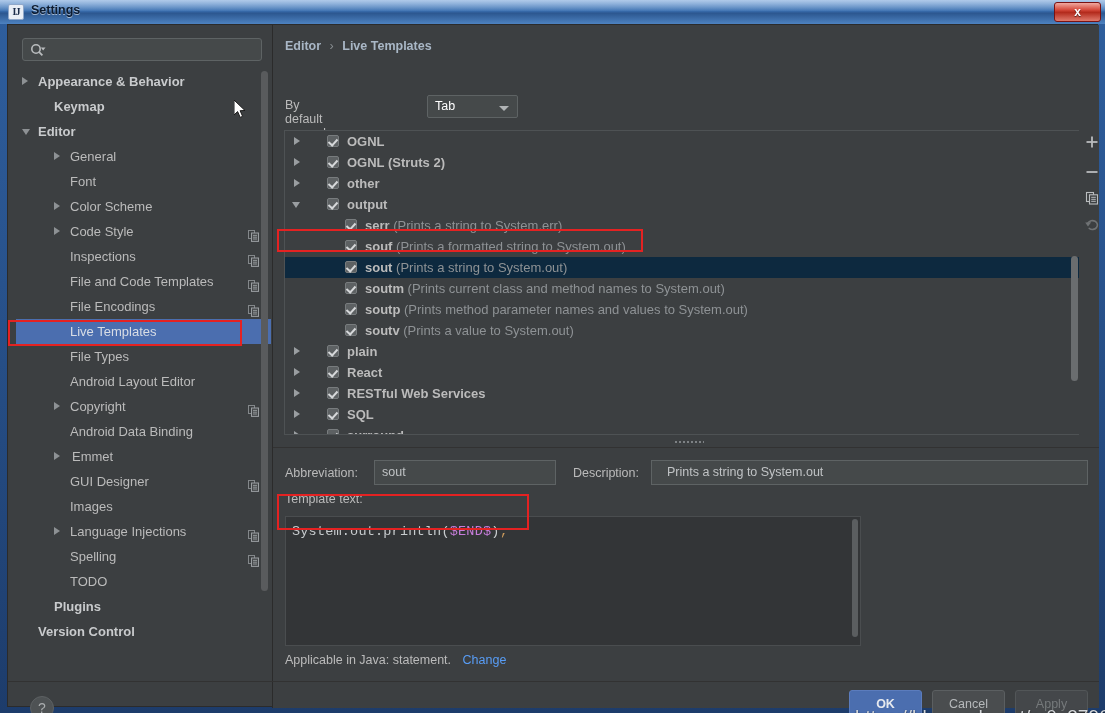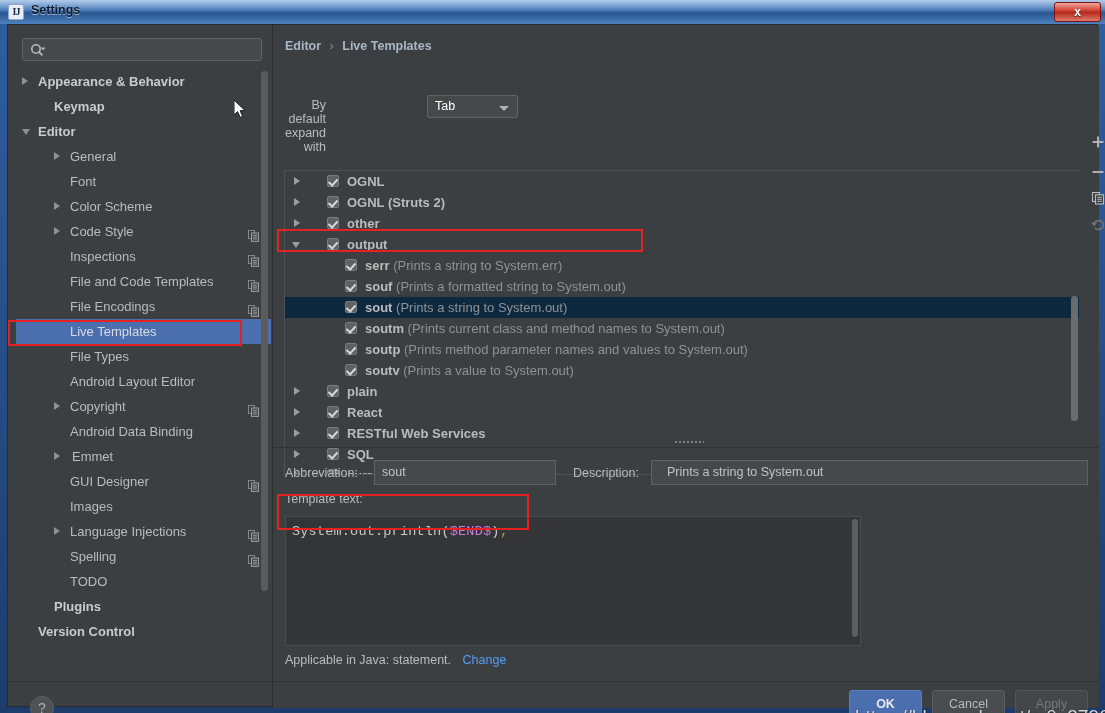--- a/index.html
+++ b/index.html
@@ -127,21 +127,20 @@
   #v-divider {
     position: absolute; left: 264px; top: 0; width: 1px; height: 683px;
     background: #2b2b2b;
   }
 
   
   #main {
     position: absolute; left: 265px; top: 0;
     width: 826px; height: 683px;
     background: #3c3f41;
-    text-align: right;
   }
   #breadcrumb {
     position: absolute; left: 12px; top: 14px;
     font-size: 12.5px; color: #a9b7c6; font-weight: bold;
   }
   #breadcrumb .sep { color: #8a8f93; font-weight: normal; margin: 0 5px; }
 
   #expand-row { position: absolute; left: 12px; top: 70px; }
   #expand-label {
     position: absolute; left: 0; top: 3px;
@@ -166,21 +165,20 @@
   }
 
   
   #tpl-panel {
     position: absolute; left: 11px; top: 105px;
     width: 795px; height: 305px;
     background: #3c3f41;
     border: 1px solid #4e5254;
     border-right: 0;
     overflow: hidden;
-    margin-top: 40px;
   }
   #tpl-list { position: absolute; left: 0; top: 0; width: 795px; }
   .t-row {
     position: relative; height: 21px; line-height: 21px;
     font-size: 13px; white-space: nowrap;
     cursor: default;
   }
   .t-row.sel { background: #0d293f; }
   .t-row .tarrow {
     position: absolute; left: 9px; top: 6px;

